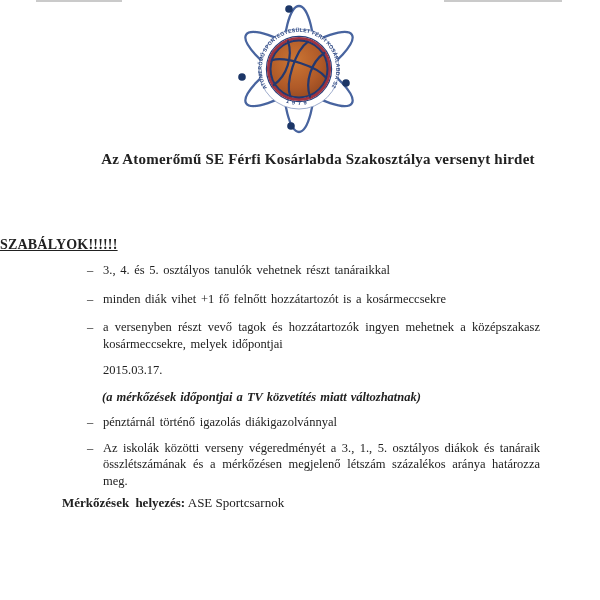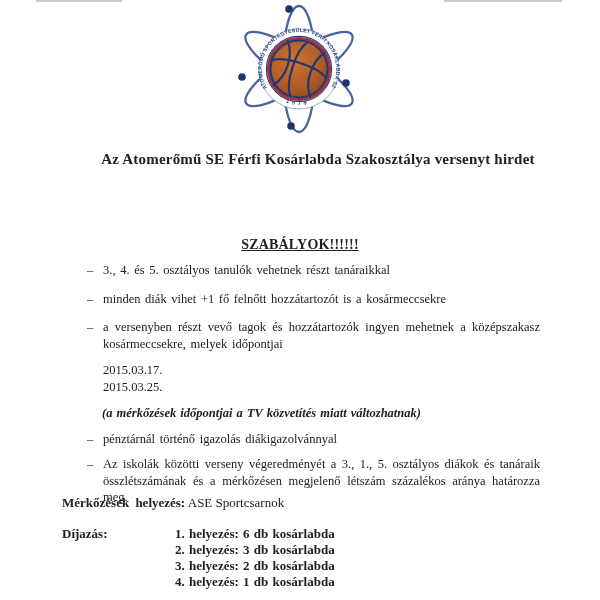--- a/index.html
+++ b/index.html
@@ -7,27 +7,27 @@
     position:relative;width:600px;height:600px;background:#ffffff;overflow:hidden;
     font-family:"Liberation Serif", serif;color:#212121;
   }
   .artifact{position:absolute;top:0;height:2px;background:#adadad;opacity:.65;}
   .artifact.left{left:36px;width:86px;}
   .artifact.right{left:444px;width:118px;}
   .logo-wrap{position:absolute;left:229px;top:2px;width:142px;height:138px;}
   .title-block{position:absolute;left:0;right:0;top:151px;text-align:center;
     font-weight:bold;font-size:15px;letter-spacing:.2px;padding-left:36px;}
   .title-block .line{margin-bottom:21px;}
-  .rules-heading{position:absolute;left:0;right:0;top:237px;text-align:center;
+  .rules-heading{position:absolute;left:0;right:0;top:237px;
     font-weight:bold;font-size:14px;text-decoration:underline;letter-spacing:.2px;}
   .body-col{position:absolute;left:87px;top:262px;width:456px;font-size:12.5px;line-height:16.5px;}
   .bullet{display:flex;margin-bottom:12px;}
   .bullet .dash{width:16px;flex:none;}
   .bullet .btext{width:437px;text-align:justify;word-spacing:1.5px;}
-  .dates-row{display:flex;margin-left:16px;margin-bottom:10px;margin-top:-1px;flex-direction:column;}
+  .dates-row{display:flex;margin-left:16px;margin-bottom:10px;margin-top:-1px;}
   .dates-row .date{width:108px;}
   .note-line{margin-left:15px;margin-bottom:9px;font-weight:bold;font-style:italic;word-spacing:1px;}
   .bullet.tight{margin-bottom:9px;}
   .venue-line{position:absolute;left:62px;top:495px;font-size:13px;}
   .venue-line .lab{font-weight:bold;word-spacing:3px;}
   .prizes{position:absolute;left:62px;top:526px;display:flex;font-size:13px;}
   .prizes .lab{width:113px;flex:none;font-weight:bold;}
   .prizes .items div{font-weight:bold;line-height:16px;word-spacing:1px;}
 </style>
 </head>
@@ -104,21 +104,20 @@
       <span class="btext">minden diák vihet +1 fő felnőtt hozzátartozót is a kosármeccsekre</span>
     </div>
 
     <div class="bullet" style="margin-bottom:11px;">
       <span class="dash">–</span>
       <span class="btext">a versenyben részt vevő tagok és hozzátartozók ingyen mehetnek a középszakasz kosármeccsekre, melyek időpontjai</span>
     </div>
 
     <div class="dates-row">
       <span class="date">2015.03.17.</span>
-      <span class="date">2015.03.25.</span>
     </div>
 
     <div class="note-line">(a mérkőzések időpontjai a TV közvetítés miatt változhatnak)</div>
 
     <div class="bullet tight">
       <span class="dash">–</span>
       <span class="btext">pénztárnál történő igazolás diákigazolvánnyal</span>
     </div>
 
     <div class="bullet">
@@ -126,23 +125,14 @@
       <span class="btext">Az iskolák közötti verseny végeredményét a 3., 1., 5. osztályos diákok és tanáraik összlétszámának és a mérkőzésen megjelenő létszám százalékos aránya határozza meg.</span>
     </div>
 
   </div>
 
   <div class="venue-line">
     <span class="lab">Mérkőzések helyezés:</span>
     <span>ASE Sportcsarnok</span>
   </div>
 
-  <div class="prizes">
-    <span class="lab">Díjazás:</span>
-    <div class="items">
-      <div>1. helyezés: 6 db kosárlabda</div>
-      <div>2. helyezés: 3 db kosárlabda</div>
-      <div>3. helyezés: 2 db kosárlabda</div>
-      <div>4. helyezés: 1 db kosárlabda</div>
-    </div>
-  </div>
 
 </div>
 
 </body></html>

